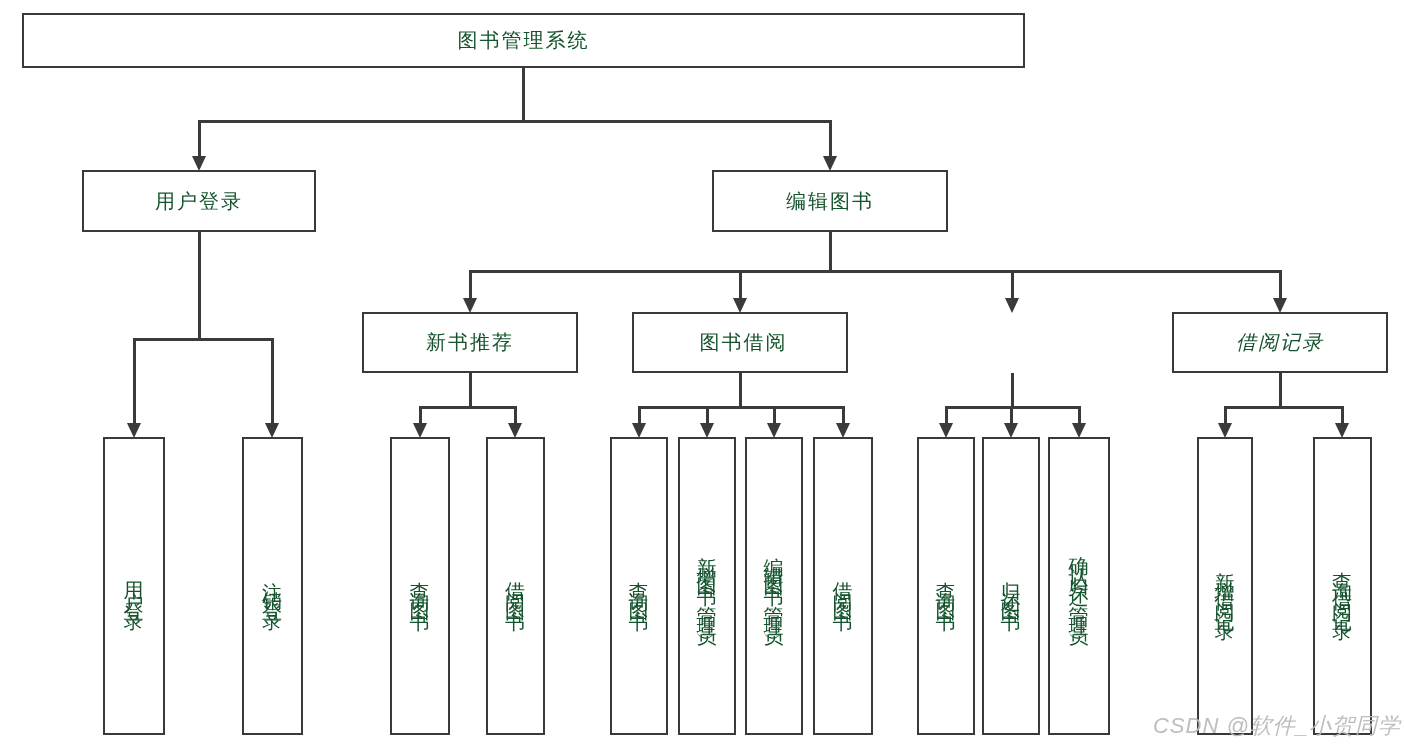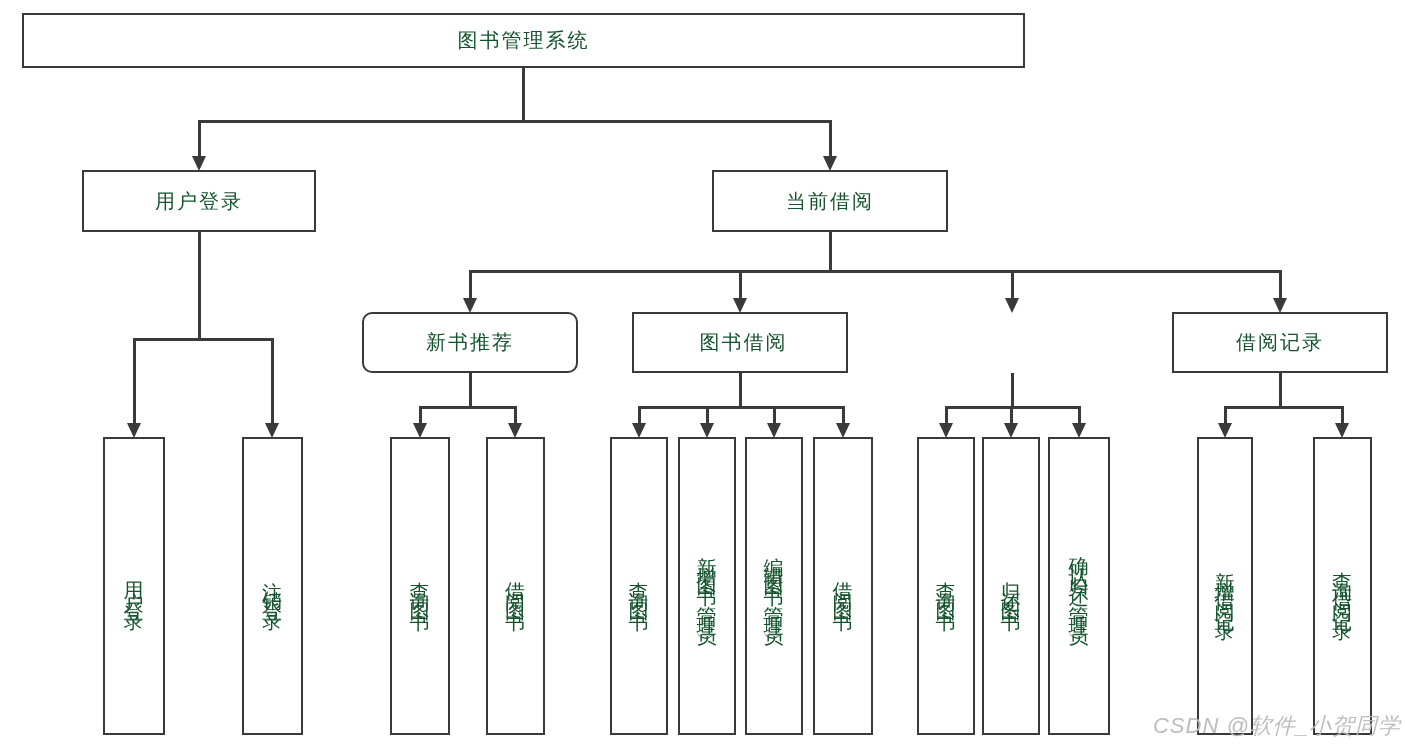--- a/index.html
+++ b/index.html
@@ -97,30 +97,30 @@
   <div class="arr" style="left:1335px;top:423px;"></div>
 
   <div class="box hbox" style="left:22px;top:13px;width:1003px;height:55px;">
     <span>图书管理系统</span>
   </div>
 
   <div class="box hbox" style="left:82px;top:170px;width:234px;height:62px;">
     <span>用户登录</span>
   </div>
   <div class="box hbox" style="left:712px;top:170px;width:236px;height:62px;">
-    <span>当前借阅</span>
+    <span>编辑图书</span>
   </div>
 
-  <div class="box hbox" style="left:362px;top:312px;width:216px;height:61px;border-radius:10px;">
+  <div class="box hbox" style="left:362px;top:312px;width:216px;height:61px;">
     <span>新书推荐</span>
   </div>
   <div class="box hbox" style="left:632px;top:312px;width:216px;height:61px;padding-left:7px;">
     <span>图书借阅</span>
   </div>
-  <div class="box hbox" style="left:1172px;top:312px;width:216px;height:61px;">
+  <div class="box hbox" style="left:1172px;top:312px;width:216px;height:61px;font-style:italic;">
     <span>借阅记录</span>
   </div>
 
   <div class="box vbox" style="left:103px;top:437px;width:62px;height:298px;">
     <span>用户登录</span>
   </div>
   <div class="box vbox" style="left:242px;top:437px;width:61px;height:298px;">
     <span>注销登录</span>
   </div>
 

